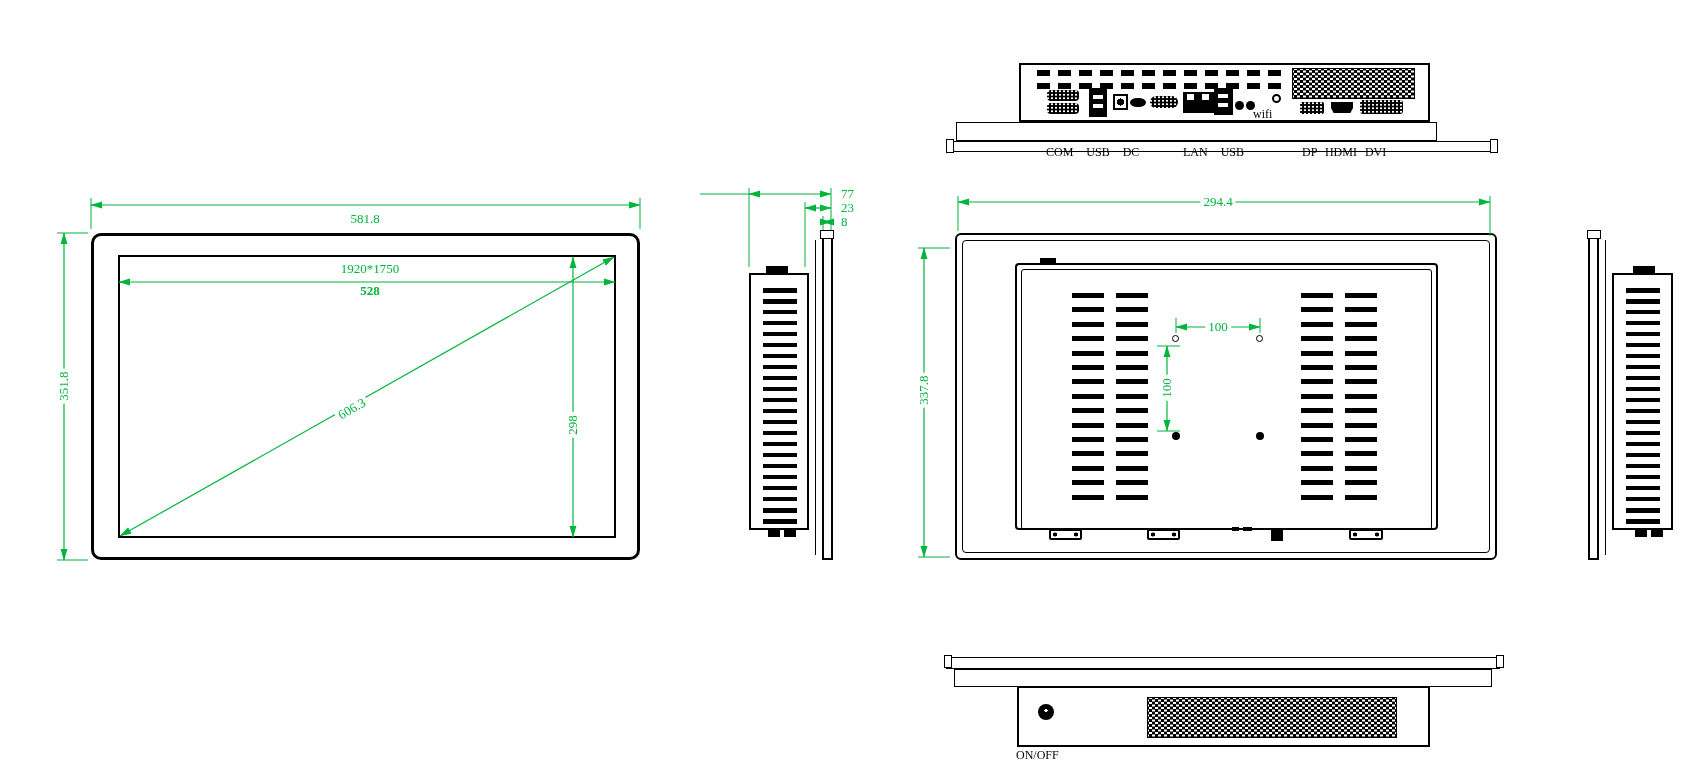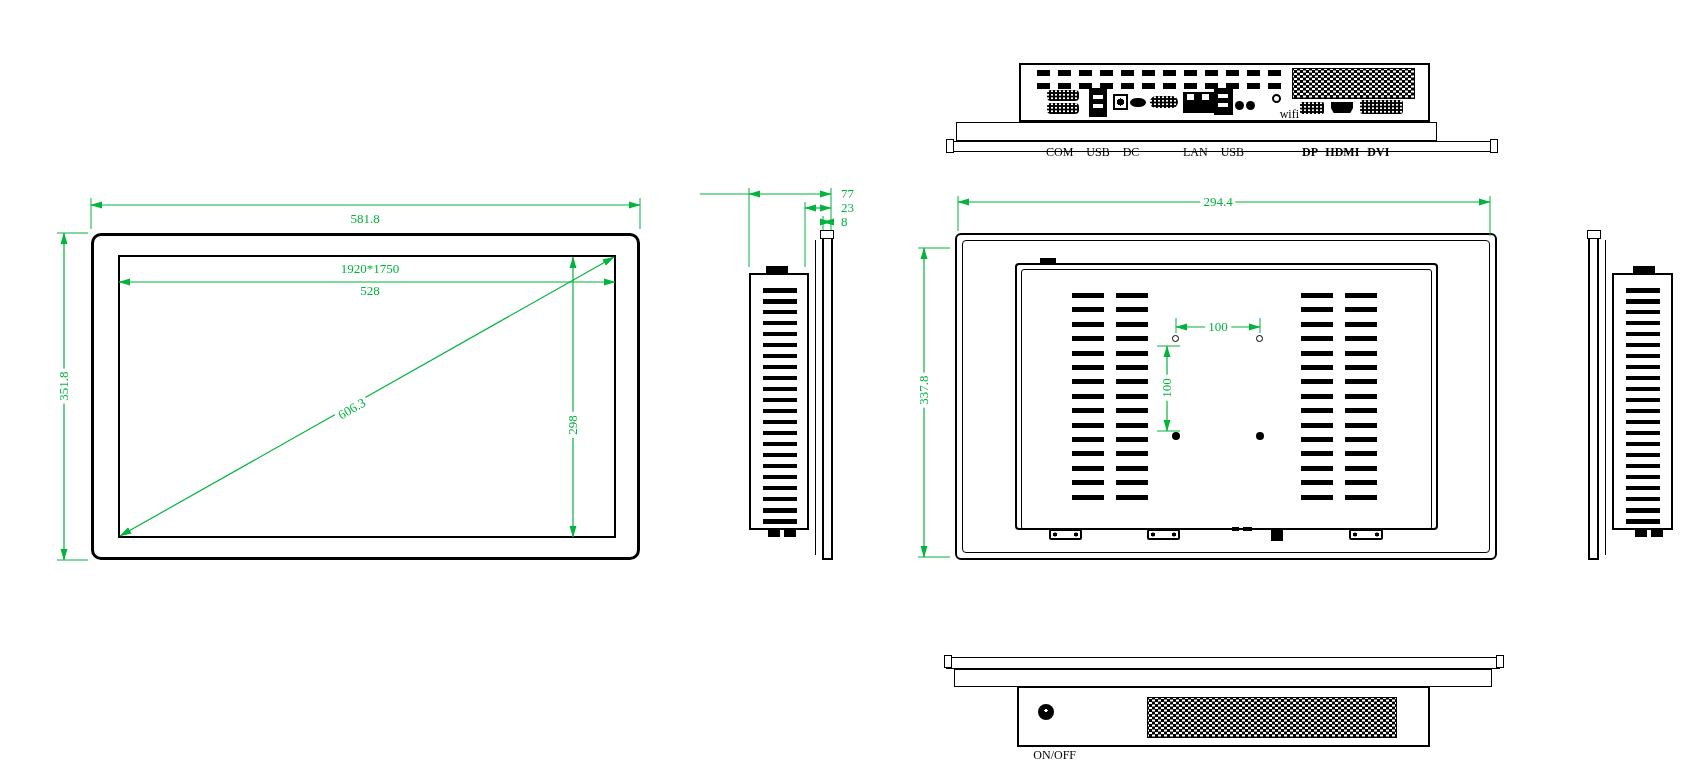--- a/index.html
+++ b/index.html
@@ -45,23 +45,23 @@
   .holeopen{ border:1.5px solid var(--ink); border-radius:50%; background:#fff; }
   .holefill{ background:var(--ink); border-radius:50%; }
   .powerbtn{ border-radius:50%; background:radial-gradient(circle at 50% 42%, #fff 1.6px, var(--ink) 1.7px); }
   
   .dimtxt { position:absolute; color:var(--dim); background:#fff; font-size:13px; line-height:14px;
             padding:0 3px; white-space:nowrap; transform:translate(-50%,-50%); z-index:6; }
   .rot90  { transform:translate(-50%,-50%) rotate(-90deg); }
   .rotdiag{ transform:translate(-50%,-50%) rotate(-29.5deg); }
   .lft    { transform:translate(0,-50%); }
   .lbl { position:absolute; color:var(--ink); font-size:12px; line-height:13px; white-space:nowrap; z-index:6; }
-  .ctr { text-align:right; }
+  .ctr { text-align:left; }
   .ws10 { word-spacing:10px; }
-  .ws5  { word-spacing:5px;font-weight:bold; }
+  .ws5  { word-spacing:5px; }
   #dims { position:absolute; left:0; top:0; z-index:5; }
   #dims line { stroke:var(--dim); stroke-width:1.2; }
   #dims line.ext { stroke-width:1; }
   .ah { fill:var(--dim); }
 </style>
 </head>
 <body>
 
 <div class="canvas">
 
@@ -131,21 +131,21 @@
   <div class="lbl ctr" style="left:1253px;top:108px;width:46px;">wifi</div>
   <div class="lbl ws10" style="left:1046px;top:146px;">COM USB DC</div>
   <div class="lbl ws10" style="left:1183px;top:146px;">LAN USB</div>
   <div class="lbl ws5" style="left:1302px;top:146px;">DP HDMI DVI</div>
 
   <div class="abs b3" style="left:91px;top:233px;width:549px;height:327px;border-radius:10px;"></div>
   <div class="abs b2" style="left:118px;top:255px;width:498px;height:283px;"></div>
   <div class="dimtxt" style="left:365px;top:219px;">581.8</div>
   <div class="dimtxt rot90" style="left:64px;top:386px;">351.8</div>
   <div class="dimtxt" style="left:370px;top:269px;">1920*1750</div>
-  <div class="dimtxt" style="left:370px;top:291px;">528</div>
+  <div class="dimtxt" style="left:370px;top:291px;font-weight:bold;">528</div>
   <div class="dimtxt rotdiag" style="left:352px;top:409px;">606.3</div>
   <div class="dimtxt rot90" style="left:573px;top:425px;">298</div>
 
   <div class="abs b2" style="left:749px;top:273px;width:60px;height:257px;"></div>
   <div class="abs sideslots" style="left:763px;top:288px;width:34px;height:236px;"></div>
   <div class="abs blk" style="left:766px;top:266px;width:22px;height:8px;"></div>
   <div class="abs blk" style="left:768px;top:529px;width:12px;height:8px;"></div>
   <div class="abs blk" style="left:784px;top:529px;width:12px;height:8px;"></div>
   <div class="abs vline" style="left:815px;top:240px;height:315px;"></div>
   <div class="abs b2" style="left:822px;top:233px;width:11px;height:327px;"></div>

